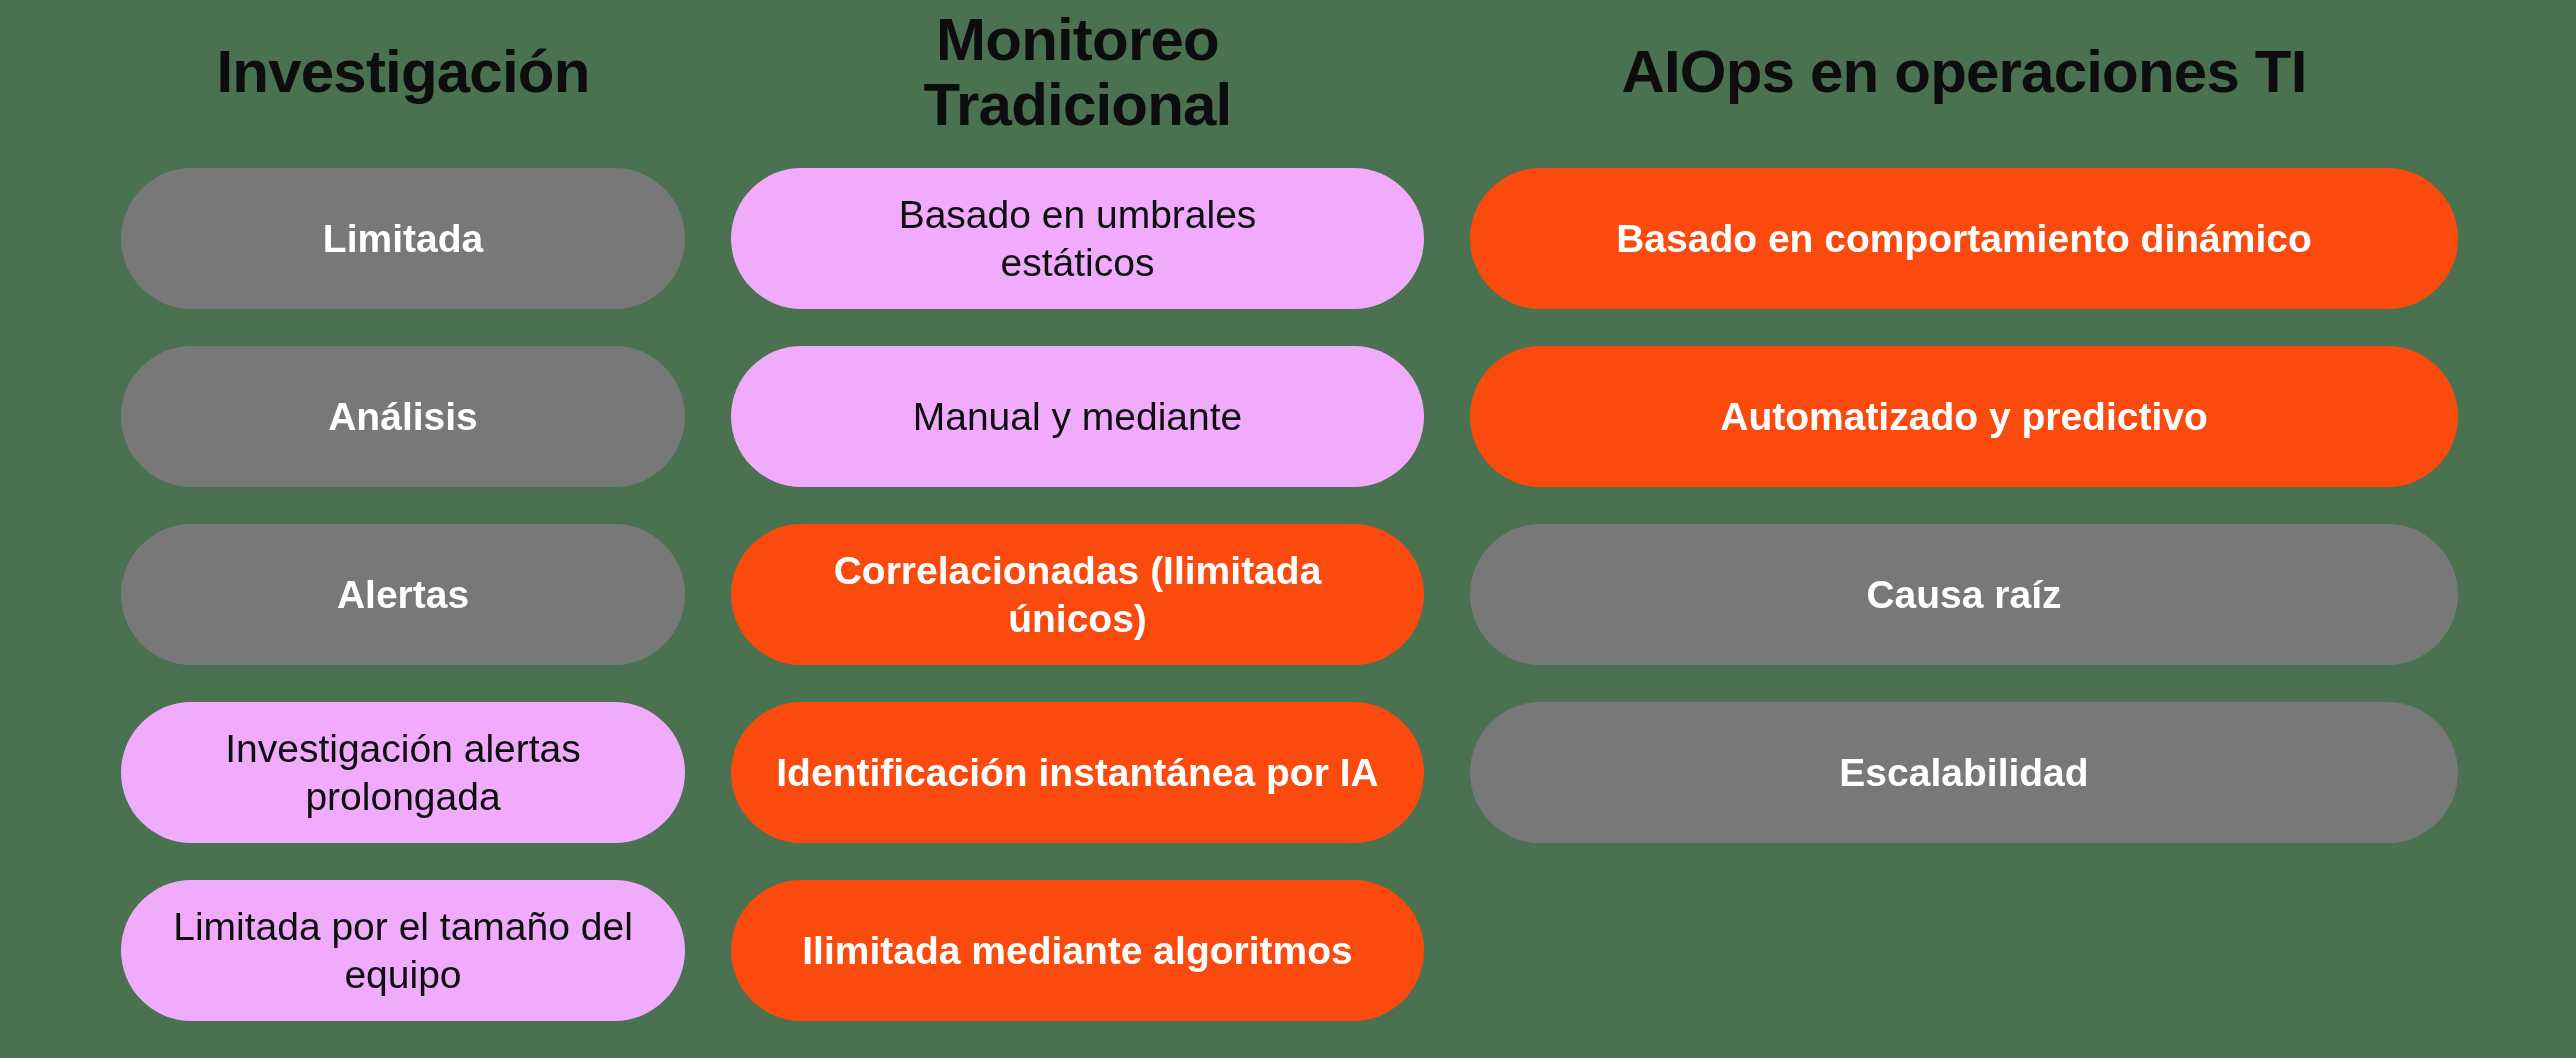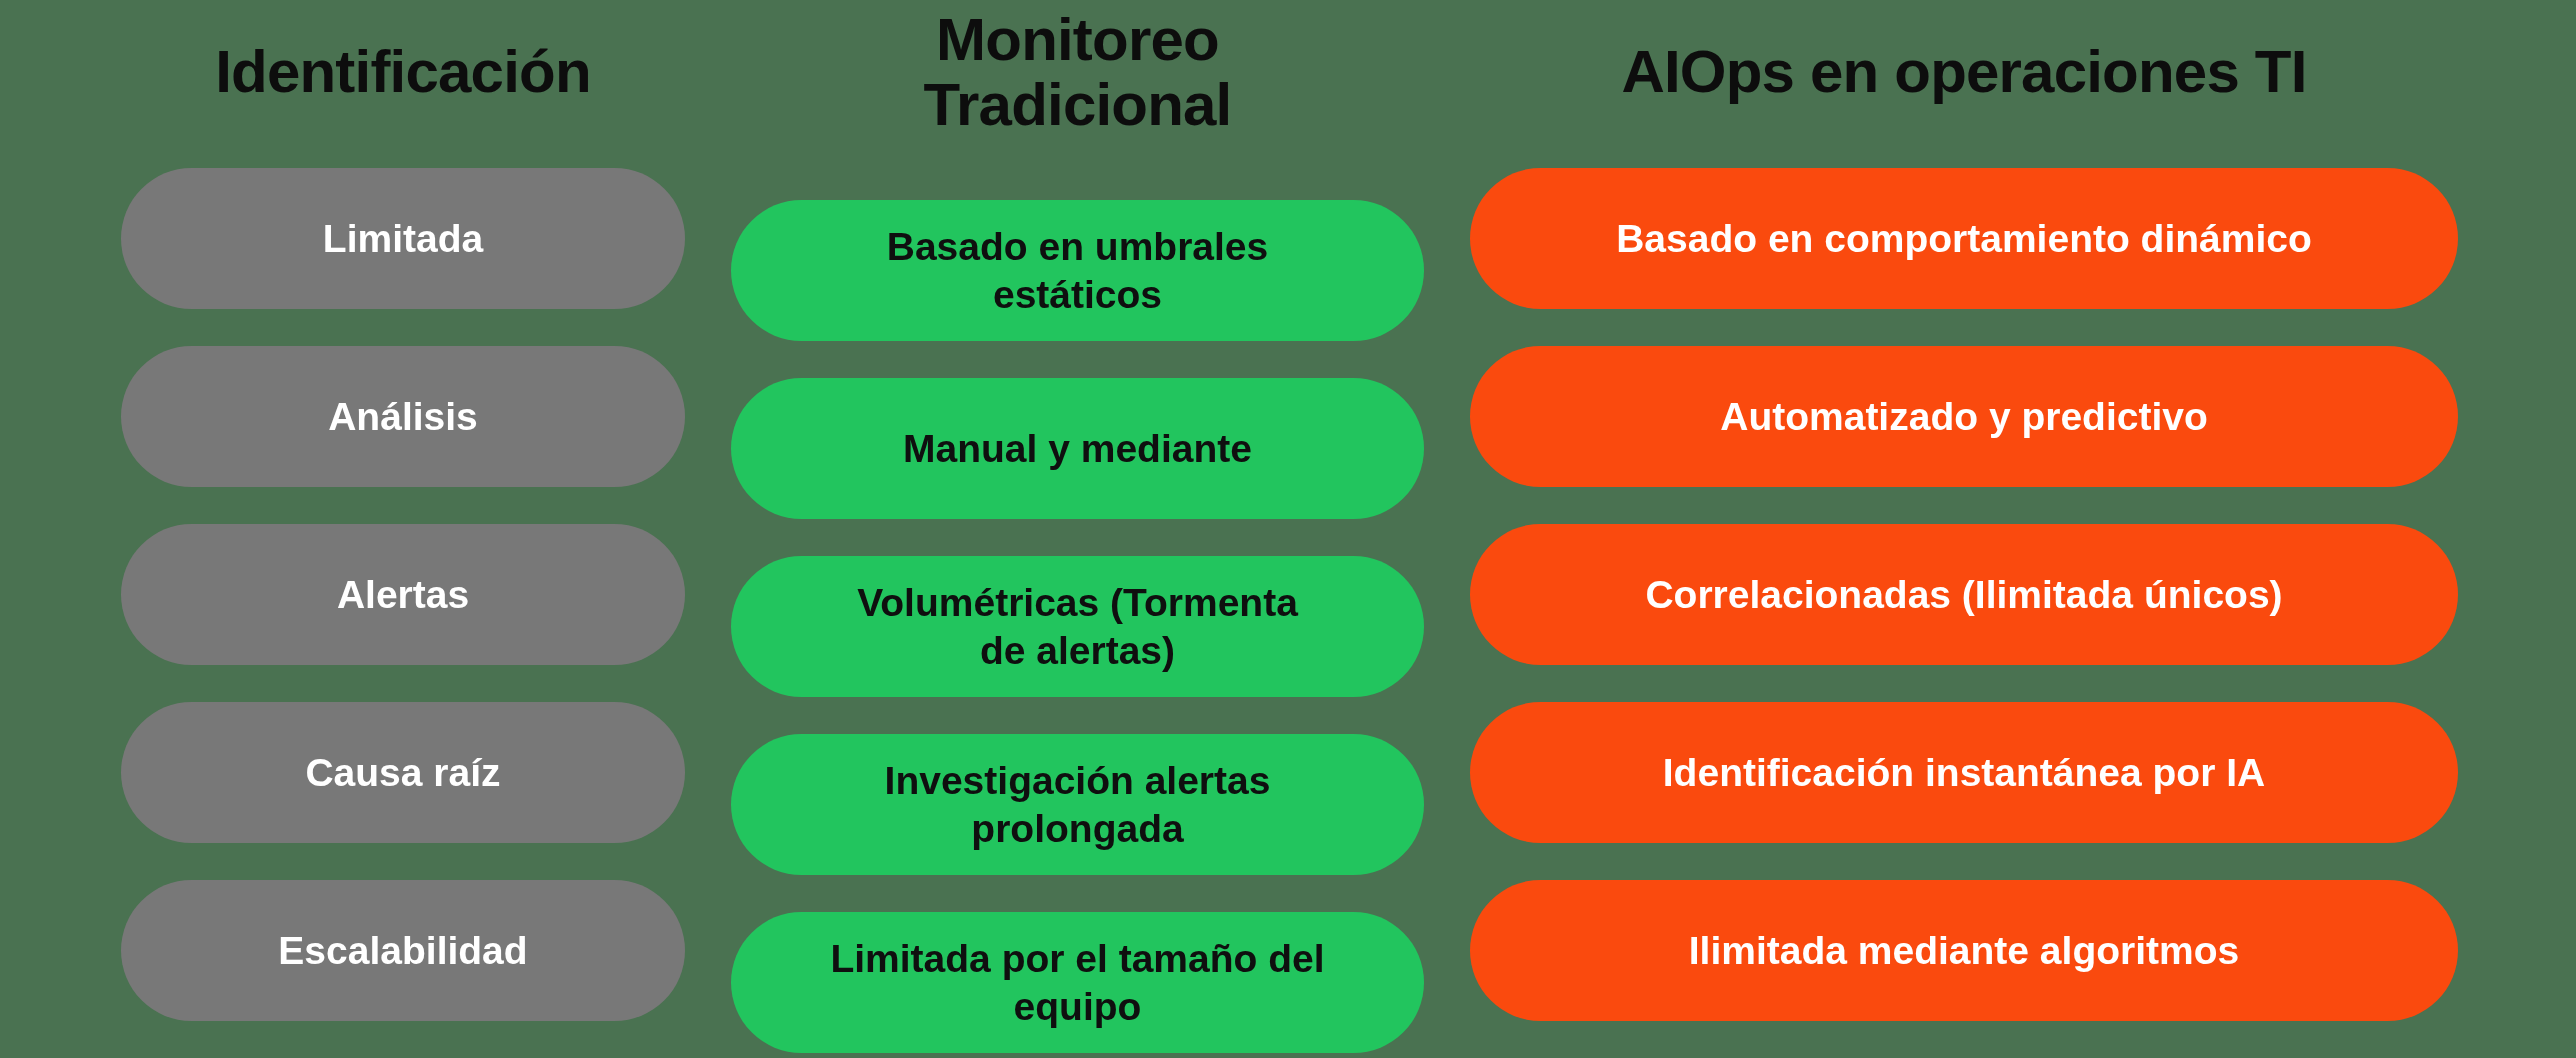--- a/index.html
+++ b/index.html
@@ -44,54 +44,51 @@
     line-height: 1.22;
     padding: 0 32px;
     box-sizing: border-box;
   }
   .pill-feature {
     background: #787878;
     color: #ffffff;
     font-weight: 700;
   }
   .pill-traditional {
-    background: #22c55e;
+    background: #f0abfc;
     color: #0f0f0f;
-    font-weight: 700;
-    margin-top: 32px;
+    font-weight: 400;
   }
   .pill-aiops {
     background: #fa4a0e;
     color: #ffffff;
     font-weight: 700;
   }
 </style>
 </head>
 <body>
 
 <div class="canvas">
   <div class="grid">
 
-    <div class="header-cell">Identificación</div>
+    <div class="header-cell">Investigación</div>
     <div class="header-cell">Monitoreo
 Tradicional</div>
     <div class="header-cell">AIOps en operaciones TI</div>
 
     <div class="pill pill-feature">Limitada</div>
     <div class="pill pill-traditional">Basado en umbrales
 estáticos</div>
     <div class="pill pill-aiops">Basado en comportamiento dinámico</div>
 
     <div class="pill pill-feature">Análisis</div>
     <div class="pill pill-traditional">Manual y mediante</div>
     <div class="pill pill-aiops">Automatizado y predictivo</div>
 
     <div class="pill pill-feature">Alertas</div>
-    <div class="pill pill-traditional">Volumétricas (Tormenta
-de alertas)</div>
     <div class="pill pill-aiops">Correlacionadas (Ilimitada únicos)</div>
 
     <div class="pill pill-feature">Causa raíz</div>
     <div class="pill pill-traditional">Investigación alertas
 prolongada</div>
     <div class="pill pill-aiops">Identificación instantánea por IA</div>
 
     <div class="pill pill-feature">Escalabilidad</div>
     <div class="pill pill-traditional">Limitada por el tamaño del
 equipo</div>

